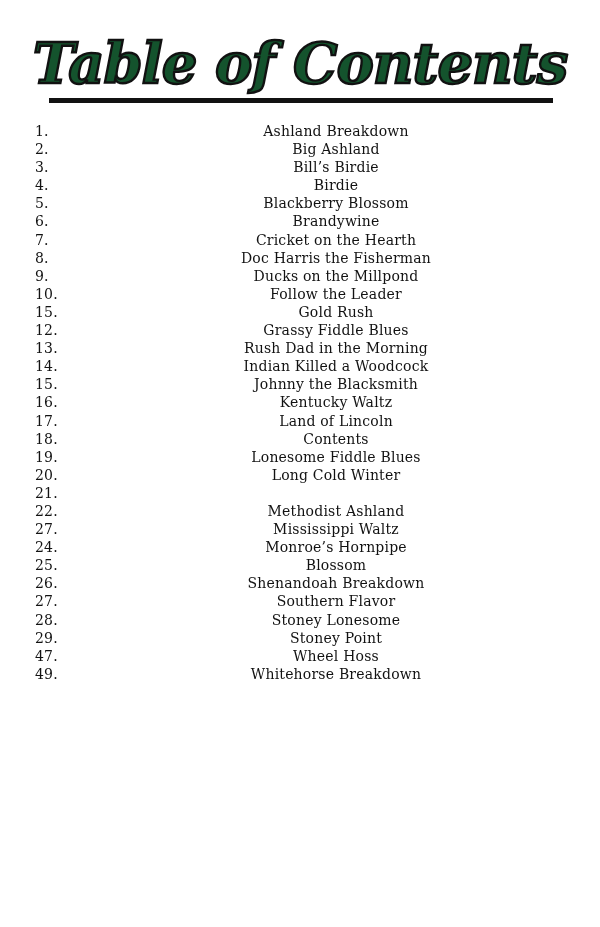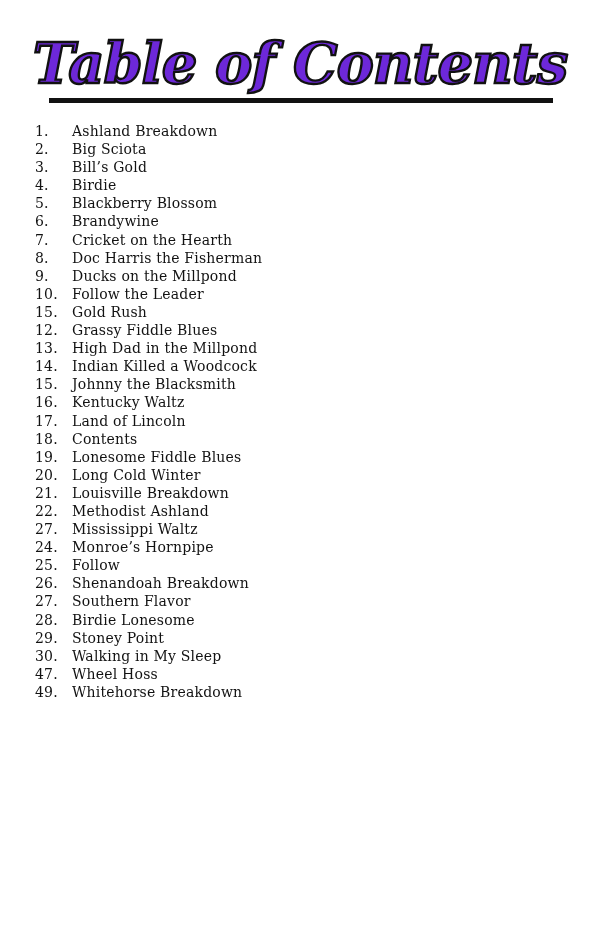--- a/index.html
+++ b/index.html
@@ -27,21 +27,21 @@
   .page-title {
     position: relative;
     z-index: 2;
     display: inline-block;
     font-family: "DejaVu Serif", serif;
     font-style: italic;
     font-weight: bold;
     font-size: 56px;
     line-height: 66px;
     letter-spacing: -1px;
-    color: #6d28d9;
+    color: #14532d;
     -webkit-text-stroke: 2.4px #111111;
     white-space: nowrap;
   }
   .title-underline {
     position: absolute;
     z-index: 1;
     top: 68px;
     left: 49px;
     width: 504px;
     height: 5px;
@@ -65,43 +65,44 @@
   }
   .toc-num {
     display: inline-block;
     width: 37px;
     text-align: left;
     flex: 0 0 37px;
   }
   .toc-title {
     flex: 1;
     white-space: nowrap;
+    text-align: center;
   }
 </style>
 </head>
 <body>
 
 <div class="page">
   <div class="header">
     <span class="page-title">Table of Contents</span>
     <div class="title-underline"></div>
   </div>
 
   <div class="toc-list">
       <div class="toc-row">
         <span class="toc-num">1.</span>
         <span class="toc-title">Ashland Breakdown</span>
       </div>
       <div class="toc-row">
         <span class="toc-num">2.</span>
-        <span class="toc-title">Big Sciota</span>
+        <span class="toc-title">Big Ashland</span>
       </div>
       <div class="toc-row">
         <span class="toc-num">3.</span>
-        <span class="toc-title">Bill’s Gold</span>
+        <span class="toc-title">Bill’s Birdie</span>
       </div>
       <div class="toc-row">
         <span class="toc-num">4.</span>
         <span class="toc-title">Birdie</span>
       </div>
       <div class="toc-row">
         <span class="toc-num">5.</span>
         <span class="toc-title">Blackberry Blossom</span>
       </div>
       <div class="toc-row">
@@ -127,21 +128,21 @@
       <div class="toc-row">
         <span class="toc-num">15.</span>
         <span class="toc-title">Gold Rush</span>
       </div>
       <div class="toc-row">
         <span class="toc-num">12.</span>
         <span class="toc-title">Grassy Fiddle Blues</span>
       </div>
       <div class="toc-row">
         <span class="toc-num">13.</span>
-        <span class="toc-title">High Dad in the Millpond</span>
+        <span class="toc-title">Rush Dad in the Morning</span>
       </div>
       <div class="toc-row">
         <span class="toc-num">14.</span>
         <span class="toc-title">Indian Killed a Woodcock</span>
       </div>
       <div class="toc-row">
         <span class="toc-num">15.</span>
         <span class="toc-title">Johnny the Blacksmith</span>
       </div>
       <div class="toc-row">
@@ -159,57 +160,52 @@
       <div class="toc-row">
         <span class="toc-num">19.</span>
         <span class="toc-title">Lonesome Fiddle Blues</span>
       </div>
       <div class="toc-row">
         <span class="toc-num">20.</span>
         <span class="toc-title">Long Cold Winter</span>
       </div>
       <div class="toc-row">
         <span class="toc-num">21.</span>
-        <span class="toc-title">Louisville Breakdown</span>
       </div>
       <div class="toc-row">
         <span class="toc-num">22.</span>
         <span class="toc-title">Methodist Ashland</span>
       </div>
       <div class="toc-row">
         <span class="toc-num">27.</span>
         <span class="toc-title">Mississippi Waltz</span>
       </div>
       <div class="toc-row">
         <span class="toc-num">24.</span>
         <span class="toc-title">Monroe’s Hornpipe</span>
       </div>
       <div class="toc-row">
         <span class="toc-num">25.</span>
-        <span class="toc-title">Follow</span>
+        <span class="toc-title">Blossom</span>
       </div>
       <div class="toc-row">
         <span class="toc-num">26.</span>
         <span class="toc-title">Shenandoah Breakdown</span>
       </div>
       <div class="toc-row">
         <span class="toc-num">27.</span>
         <span class="toc-title">Southern Flavor</span>
       </div>
       <div class="toc-row">
         <span class="toc-num">28.</span>
-        <span class="toc-title">Birdie Lonesome</span>
+        <span class="toc-title">Stoney Lonesome</span>
       </div>
       <div class="toc-row">
         <span class="toc-num">29.</span>
         <span class="toc-title">Stoney Point</span>
-      </div>
-      <div class="toc-row">
-        <span class="toc-num">30.</span>
-        <span class="toc-title">Walking in My Sleep</span>
       </div>
       <div class="toc-row">
         <span class="toc-num">47.</span>
         <span class="toc-title">Wheel Hoss</span>
       </div>
       <div class="toc-row">
         <span class="toc-num">49.</span>
         <span class="toc-title">Whitehorse Breakdown</span>
       </div>
     </div>

